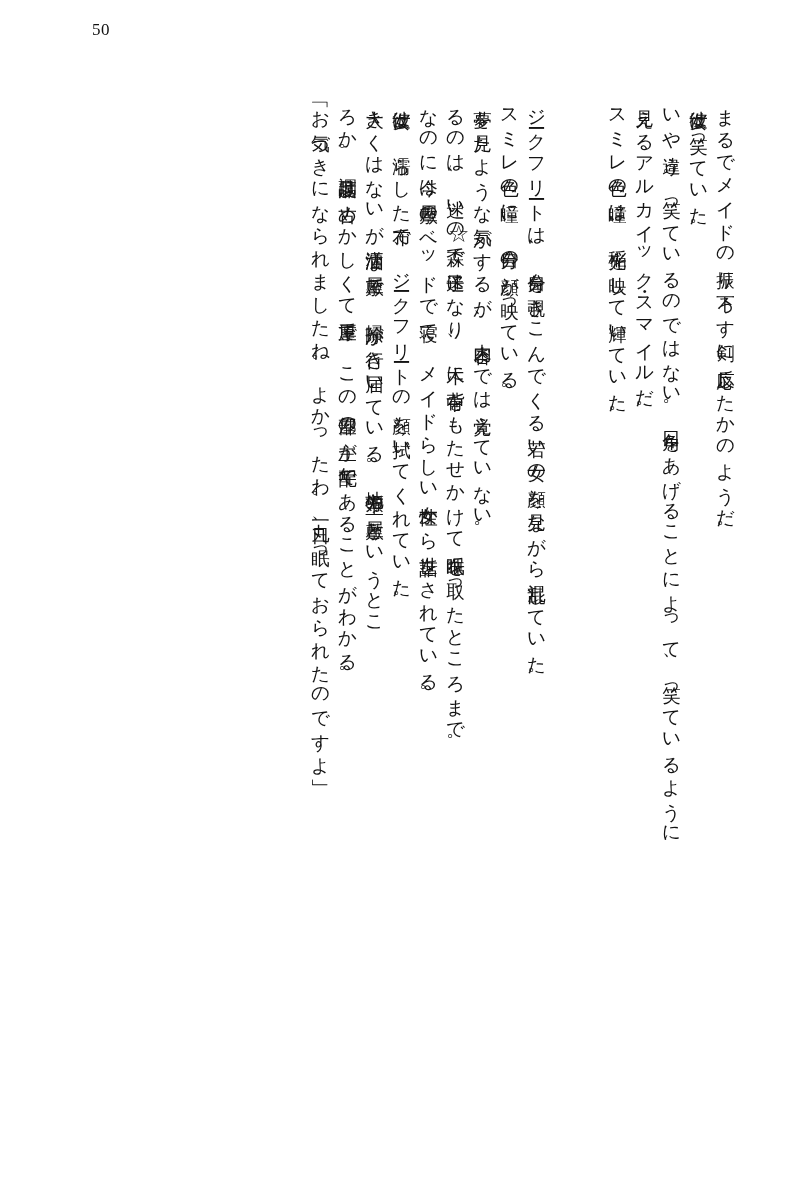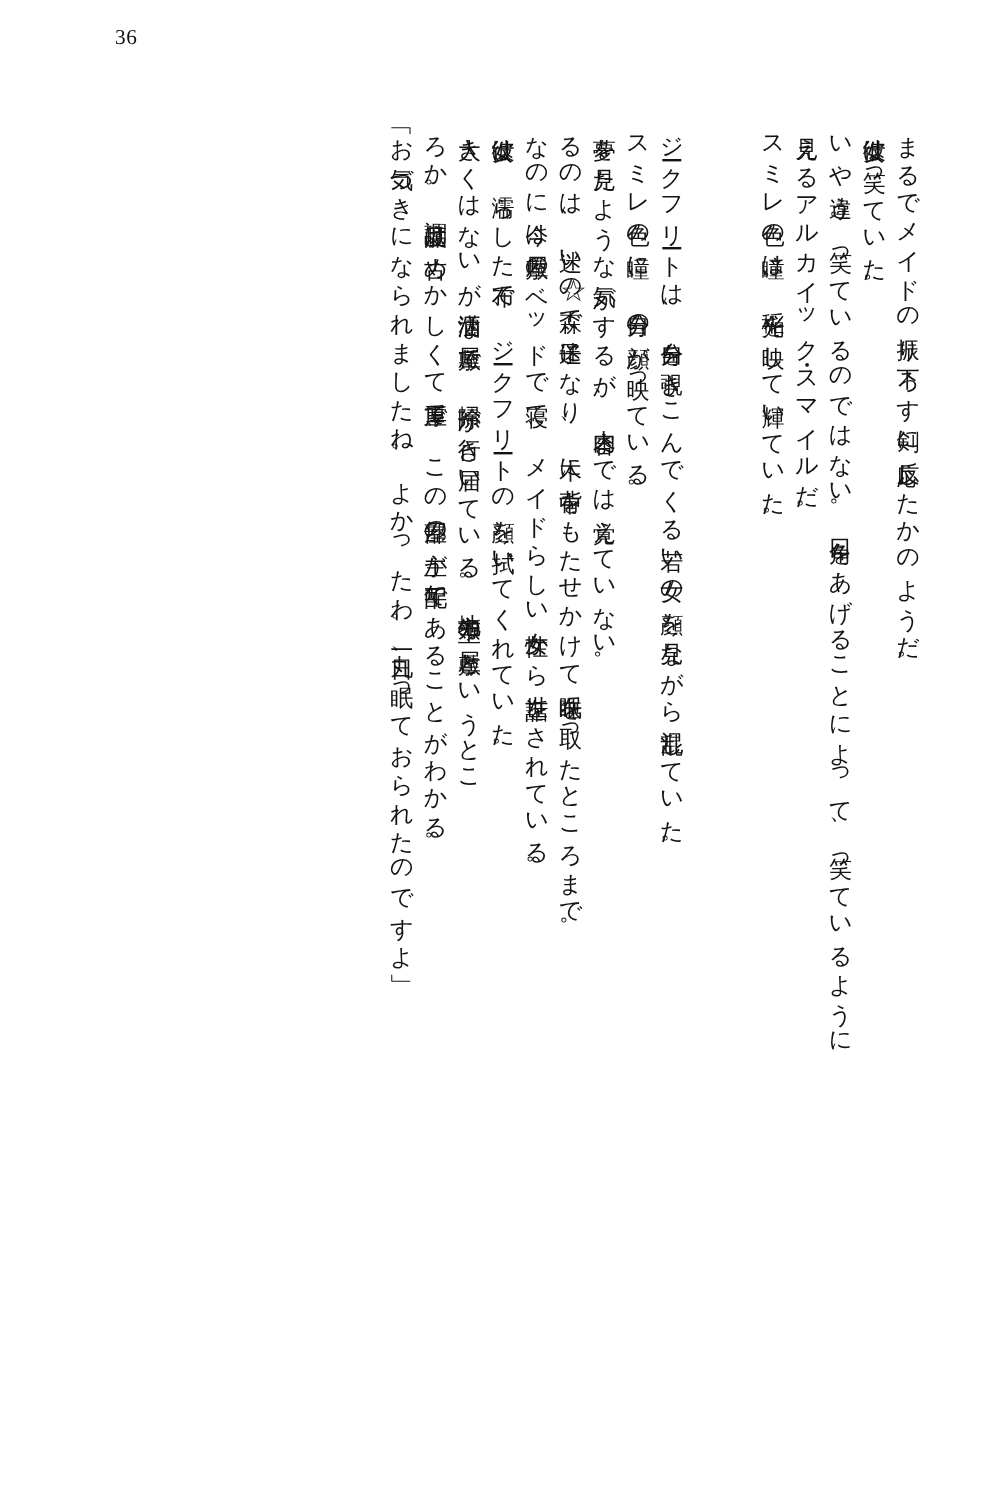--- a/index.html
+++ b/index.html
@@ -71,21 +71,21 @@
     font-family: "Liberation Serif", "DejaVu Serif", serif;
     white-space: pre-wrap;
     overflow: visible;
   }
 </style>
 </head>
 <body>
 
 <div id="page">
 
-  <div id="page-number">36</div>
+  <div id="page-number">50</div>
 
   <div id="ornament">☆</div>
 
   <div id="text-block">
     <div class="column">まるでメイドの振り下ろす剣に反応したかのようだ。</div>
     <div class="column">彼女は笑っていた。</div>
     <div class="column">いや違う。笑っているのではない。口角をあげることによって、笑っているように</div>
     <div class="column">見えるアルカイック・スマイルだ。</div>
     <div class="column">スミレ色の瞳は、稲光を映して輝いていた。</div>
     <div class="column"></div>

